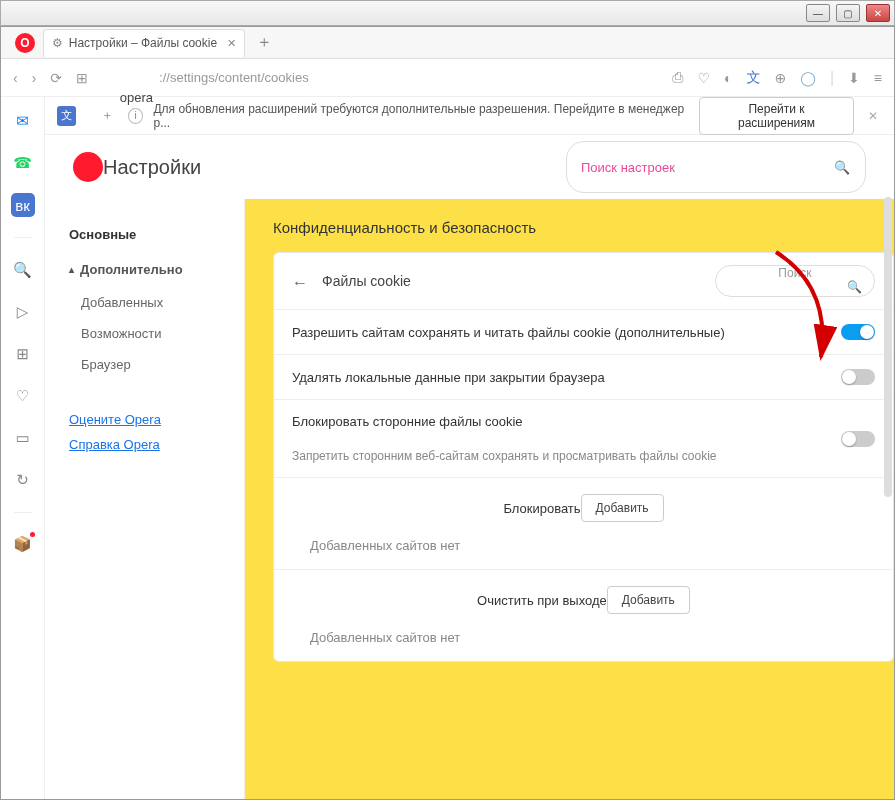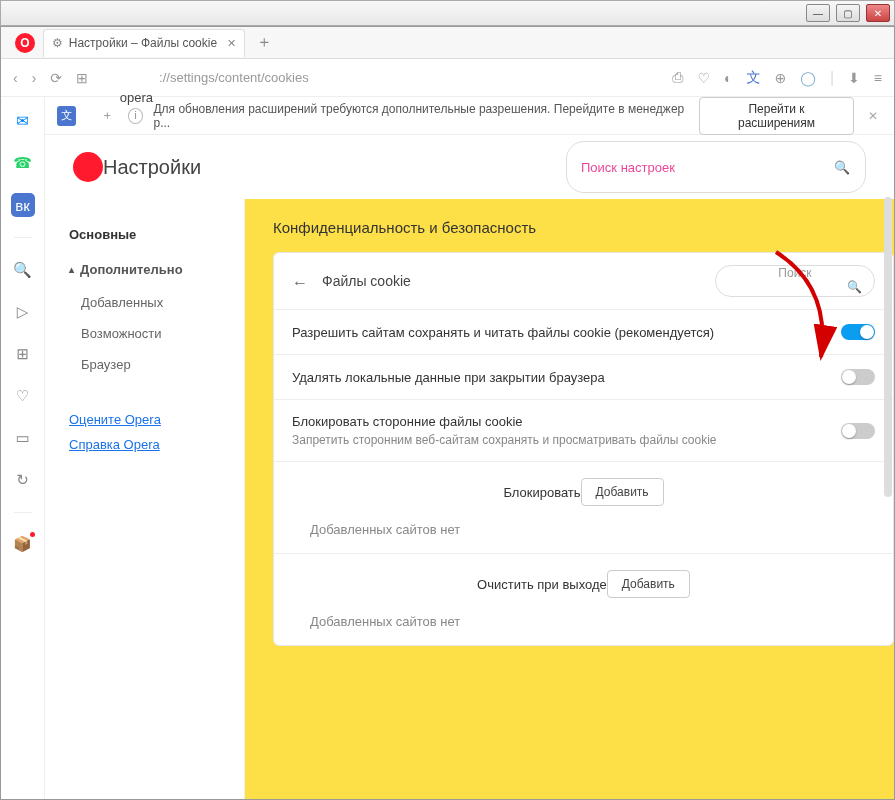--- a/index.html
+++ b/index.html
@@ -61,21 +61,21 @@
 .section-title { font-size: 15px; color: #333; font-weight: 500; margin-bottom: 16px; }
 .card { background: #fff; border: 1px solid #e6e6e6; border-radius: 6px; }
 .card-head { display: flex; align-items: center; padding: 12px 18px; gap: 14px; }
 .back-arrow { color: #666; font-size: 16px; cursor: pointer; }
 .card-title { font-size: 14px; color: #444; font-weight: 500; }
 .card-search { margin-left: auto; width: 160px; height: 32px; border: 1px solid #ddd; border-radius: 16px; display: flex; align-items: center; padding: 0 12px; font-size: 12px; color: #999; flex-direction: column; }
 .card-search .icon { margin-left: auto; }
 
 .row { border-top: 1px solid #eee; padding: 14px 18px; display: flex; align-items: center; gap: 12px; }
 .row-text { flex: 1; font-size: 13px; color: #333; }
-.row-sub { font-size: 12px; color: #888; margin-top: 4px; }
+.row-sub { font-size: 12px; color: #888; margin-top: 20px; }
 .toggle { width: 34px; height: 16px; background: #ccc; border-radius: 8px; position: relative; cursor: pointer; flex-shrink: 0; }
 .toggle::after { content: ""; width: 14px; height: 14px; background: #fff; border-radius: 50%; position: absolute; top: 1px; left: 1px; box-shadow: 0 1px 2px rgba(0,0,0,.3); }
 .toggle.on { background: #0b9df0; }
 .toggle.on::after { left: 19px; }
 .chevron { color: #aaa; font-size: 11px; }
 
 .section-block { border-top: 1px solid #eee; padding: 16px 18px; }
 .section-block-head { display: flex; align-items: center; justify-content: center; margin-bottom: 16px; }
 .block-title { font-size: 13px; color: #333; }
 .add-btn { border: 1px solid #ccc; background: #fff; border-radius: 4px; padding: 6px 14px; font-size: 12px; color: #444; cursor: pointer; }
@@ -186,21 +186,21 @@
             <div class="card-head">
               <span class="back-arrow">←</span>
               <span class="card-title">Файлы cookie</span>
               <div class="card-search">
                 <span>Поиск</span>
                 <span class="icon">🔍</span>
               </div>
             </div>
 
             <div class="row">
-              <div class="row-text">Разрешить сайтам сохранять и читать файлы cookie (рекомендуется)</div>
+              <div class="row-text">Разрешить сайтам сохранять и читать файлы cookie (дополнительные)</div>
               <div class="toggle on"></div>
             </div>
 
             <div class="row">
               <div class="row-text">Удалять локальные данные при закрытии браузера</div>
               <div class="toggle"></div>
             </div>
 
             <div class="row">
               <div class="row-text">

